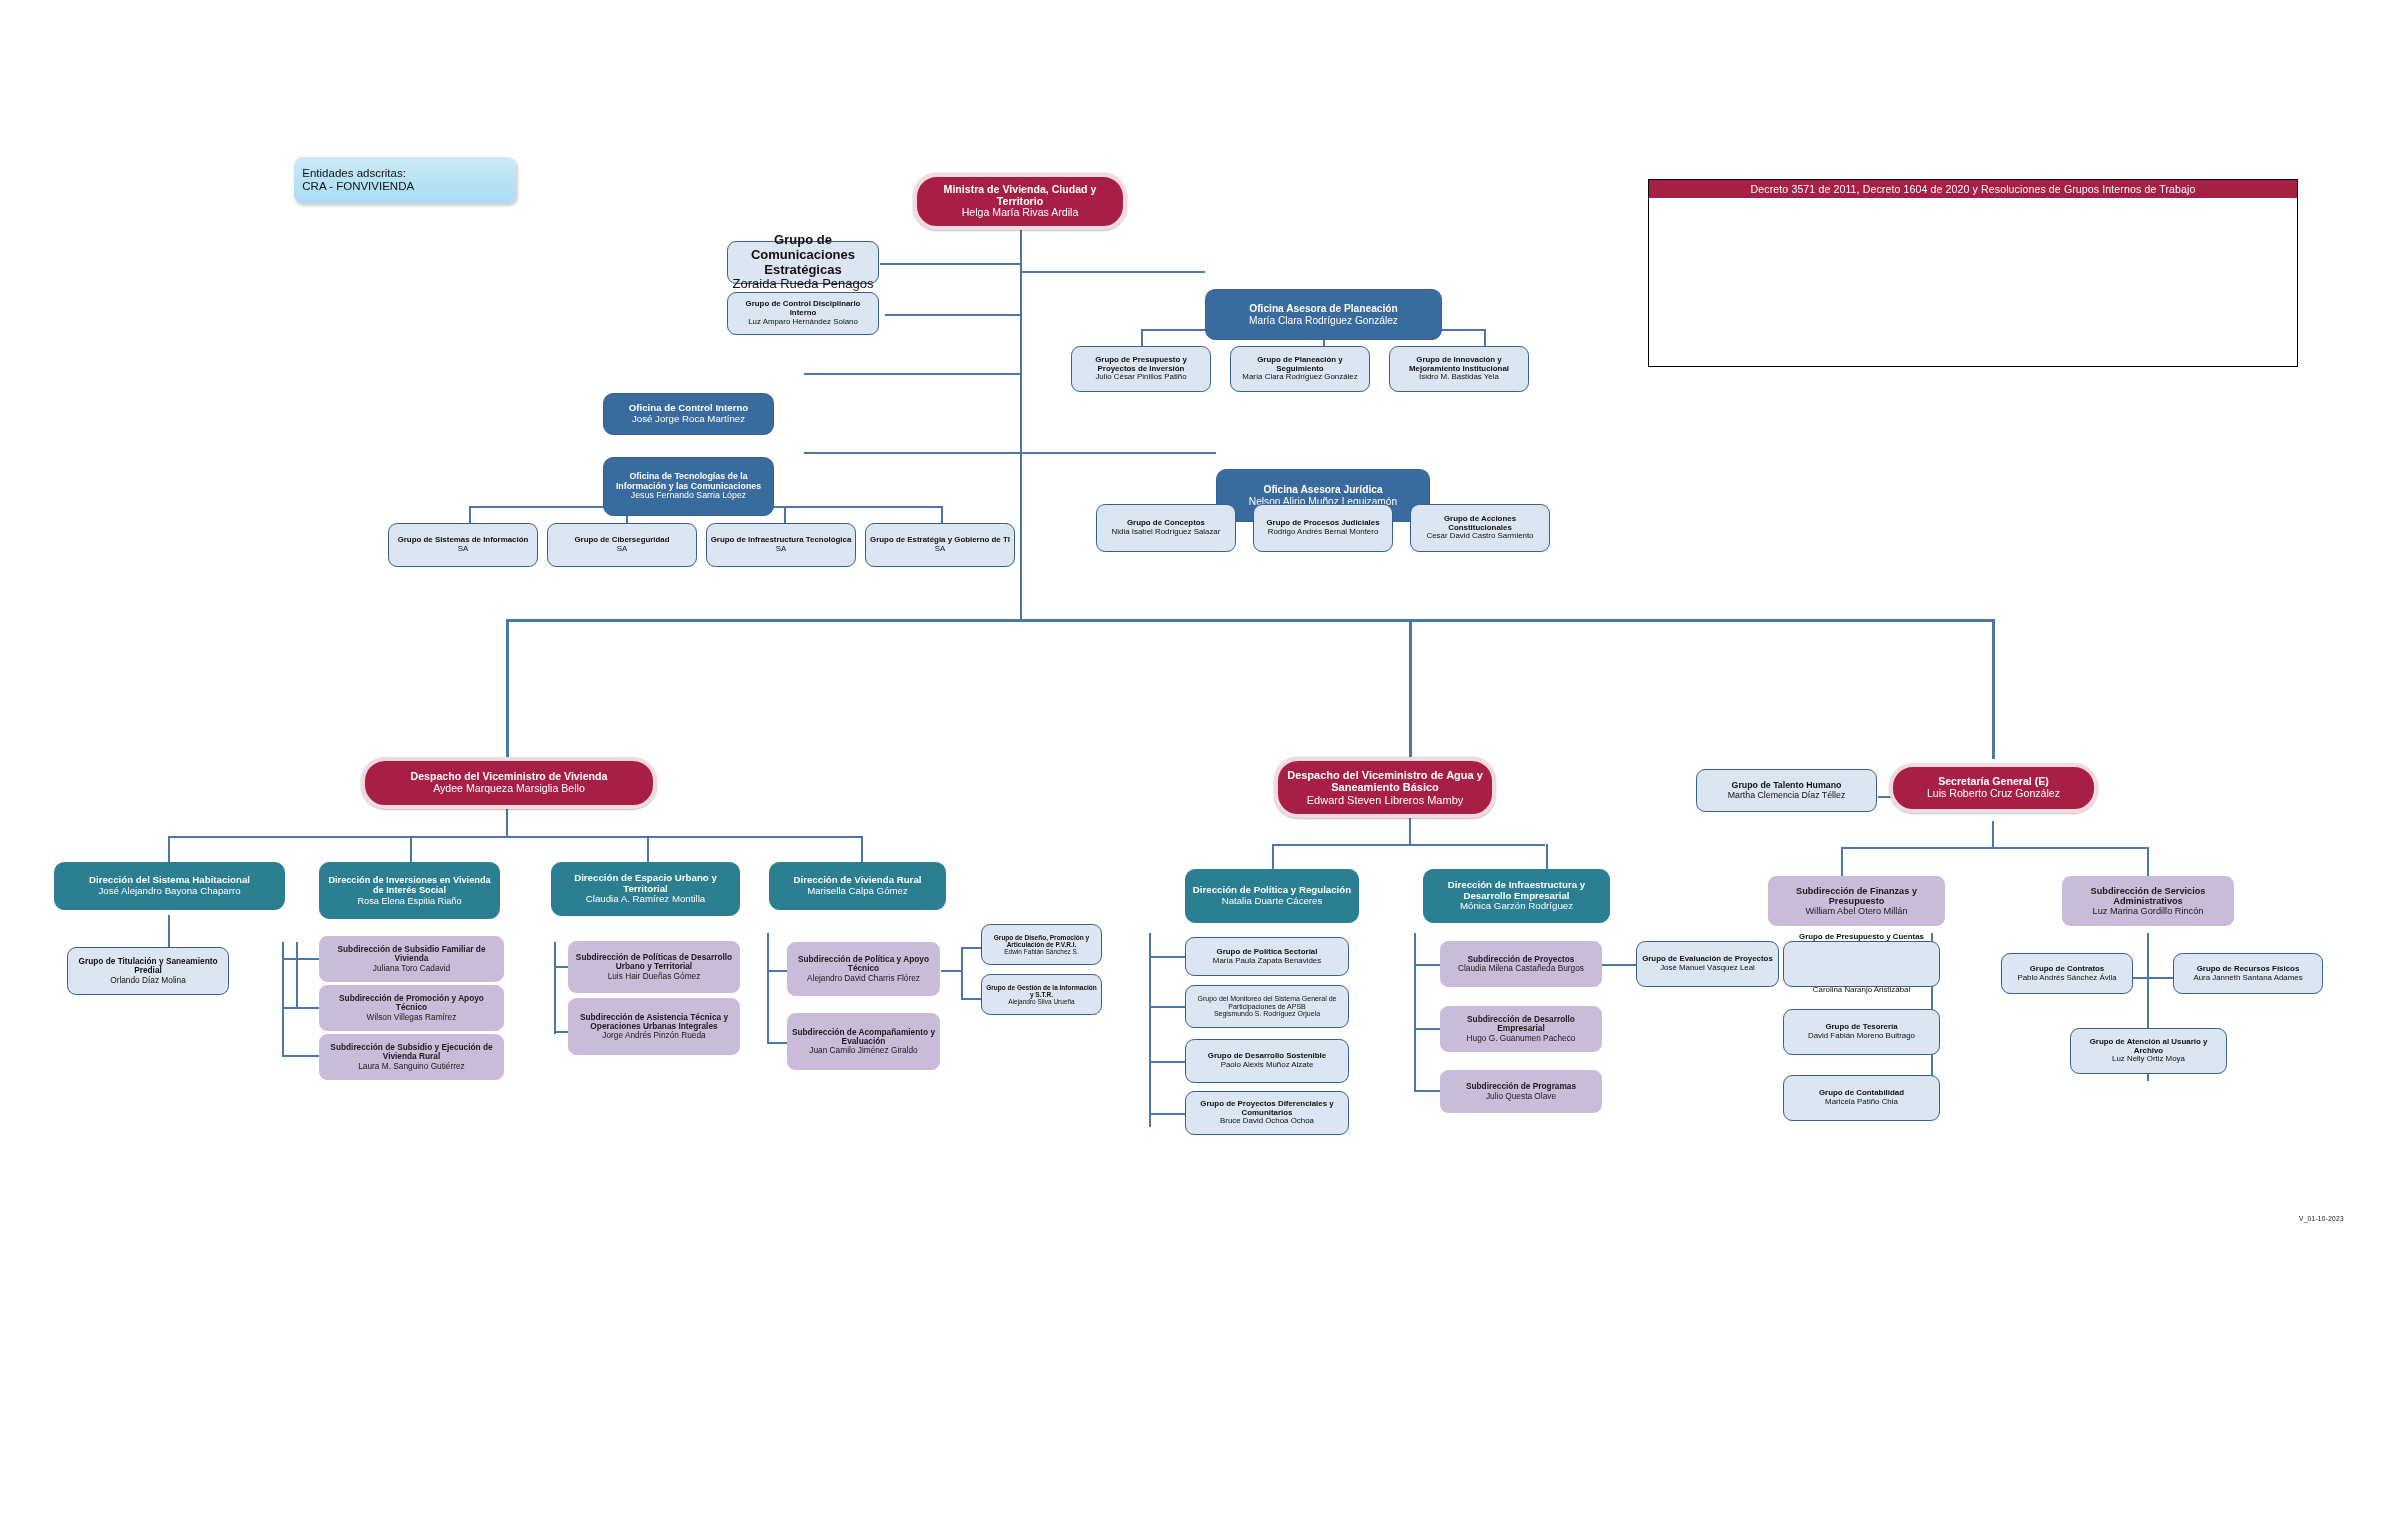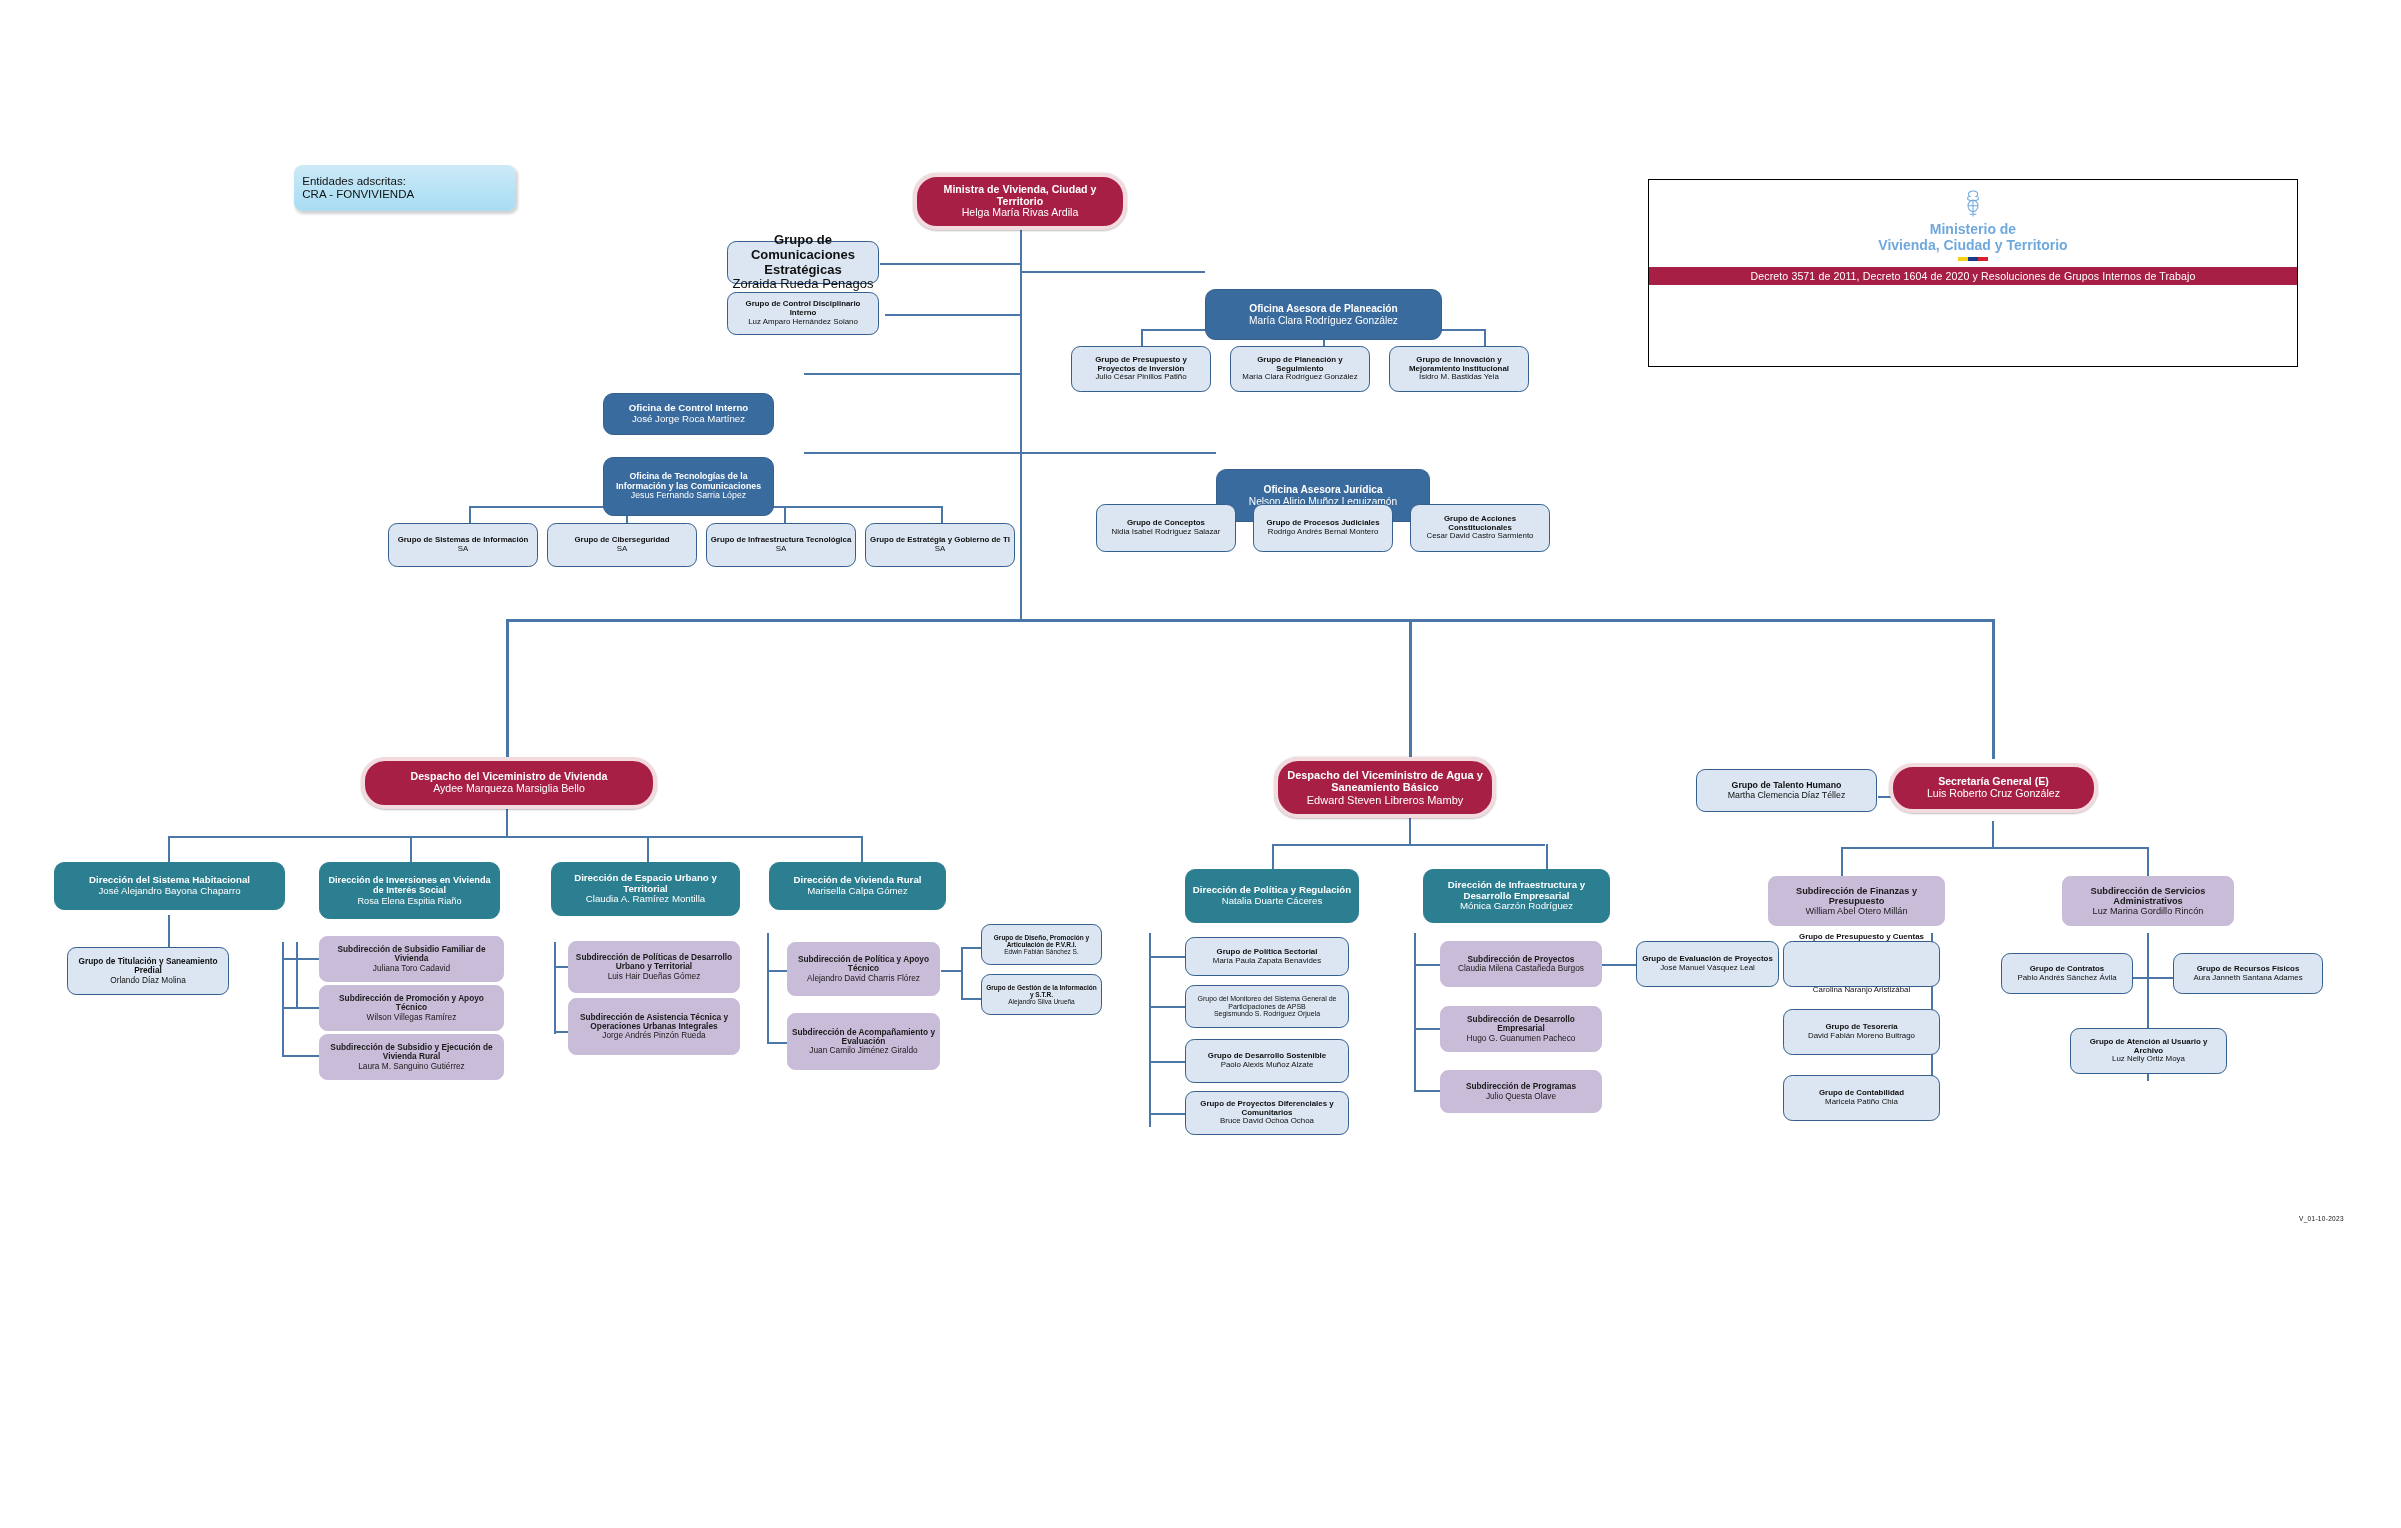--- a/index.html
+++ b/index.html
@@ -148,21 +148,21 @@
 
   <div class="ln lnv" style="left:1931px;top:933px;height:164px;"></div>
   <div class="ln lnh" style="left:1896px;top:964px;width:35px;"></div>
   <div class="ln lnh" style="left:1896px;top:1032px;width:35px;"></div>
   <div class="ln lnh" style="left:1896px;top:1098px;width:35px;"></div>
 
   <div class="ln lnv" style="left:2147px;top:933px;height:148px;"></div>
   <div class="ln lnh" style="left:2096px;top:977px;width:52px;"></div>
   <div class="ln lnh" style="left:2147px;top:977px;width:44px;"></div>
 
-  <div class="node lvl-note" style="left:294px;top:157px;width:222px;height:46px;font-size:11.5px;margin-top:8px;">
+  <div class="node lvl-note" style="left:294px;top:157px;width:222px;height:46px;font-size:11.5px;">
     <div>Entidades adscritas:</div>
     <div>CRA - FONVIVIENDA</div>
   </div>
 
   <div class="node lvl-min" style="left:913px;top:173px;width:214px;height:57px;font-size:10.6px;">
     <div class="t">Ministra de Vivienda, Ciudad y Territorio</div>
     <div class="n">Helga María Rivas Ardila</div>
   </div>
 
   <div class="node lvl-gru" style="left:727px;top:241px;width:152px;height:43px;font-size:13px;">
@@ -387,36 +387,19 @@
   <div class="node lvl-gru" style="left:2173px;top:953px;width:150px;height:41px;font-size:7.9px;">
     <div class="t">Grupo de Recursos Físicos</div>
     <div class="n">Aura Janneth Santana Adames</div>
   </div>
   <div class="node lvl-gru" style="left:2070px;top:1028px;width:157px;height:46px;font-size:7.9px;">
     <div class="t">Grupo de Atención al Usuario y Archivo</div>
     <div class="n">Luz Nelly Ortiz Moya</div>
   </div>
 
   <div id="legend" style="left:1648px;top:179px;width:650px;height:188px;">
-    <div class="logo">
-      <svg class="crest" viewBox="0 0 26 32">
-        <g fill="none" stroke="#6fa8dc" stroke-width="1.1">
-          <path d="M13 2c-3 0-5 1.6-5 3.4 0 1 .6 1.8 1.5 2.2-1.4.3-2.4 1.2-2.4 2.2 0 1.3 1.6 2.3 3.6 2.3h4.6c2 0 3.6-1 3.6-2.3 0-1-1-1.9-2.4-2.2.9-.4 1.5-1.2 1.5-2.2C18 3.6 16 2 13 2z"></path>
-          <ellipse cx="13" cy="18" rx="5.4" ry="6.2"></ellipse>
-          <path d="M7.6 18h10.8M13 11.8v12.4"></path>
-          <path d="M13 24.2v5.4M9.4 27h7.2"></path>
-        </g>
-      </svg>
-      <div class="l1">Ministerio de</div>
-      <div class="l2">Vivienda, Ciudad y Territorio</div>
-      <div class="flag">
-        <i style="background:#f7d117"></i>
-          <i style="background:#1a3a8f"></i>
-          <i style="background:#d6202e"></i>
-      </div>
-    </div>
     <div class="decreto">Decreto 3571 de 2011, Decreto 1604 de 2020 y Resoluciones de Grupos Internos de Trabajo</div>
   </div>
 
   <div id="stamp" style="left:2299px;top:1215px;">V_01-10-2023</div>
 
 </div>
 
 
 </body></html>

